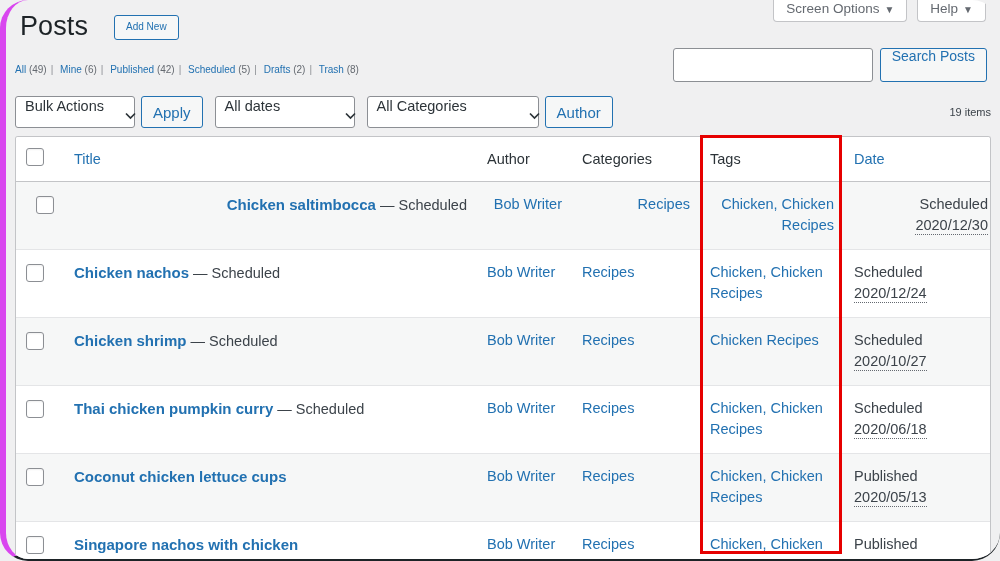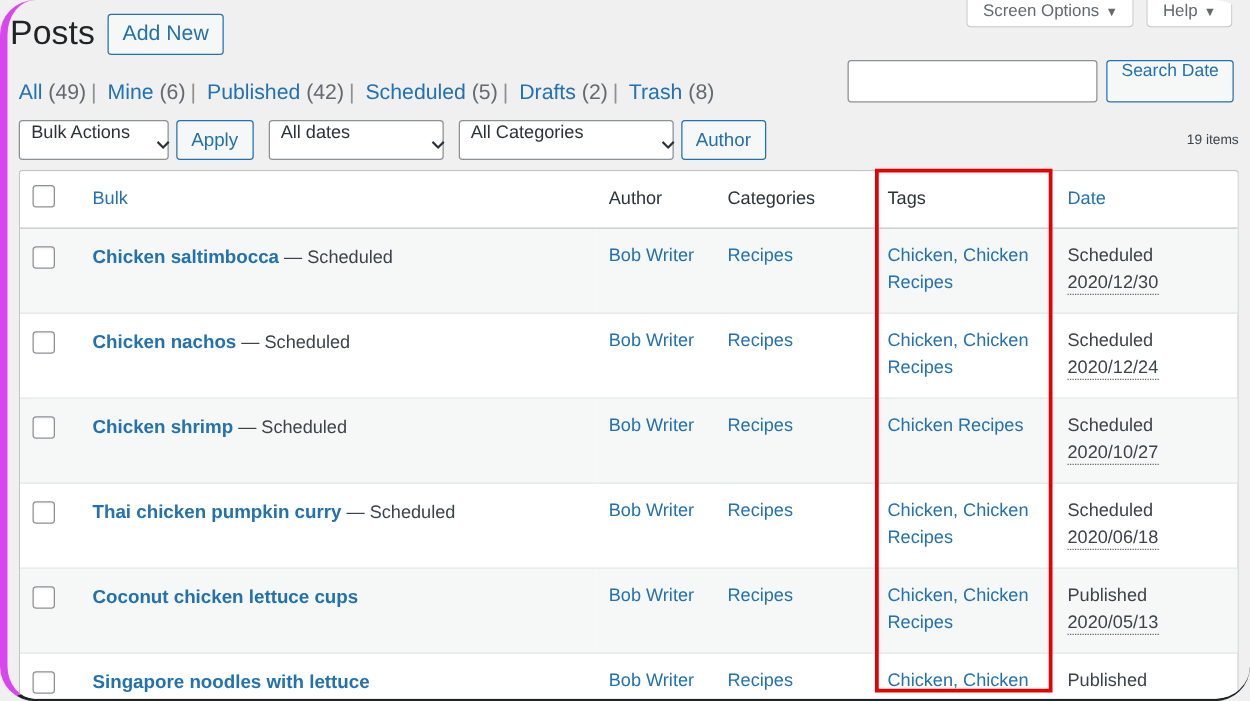--- a/index.html
+++ b/index.html
@@ -37,48 +37,48 @@
     font-size: 13.5px;
     color: #646970;
     line-height: 1;
     white-space: nowrap;
     cursor: pointer;
   }
   .meta-tab .caret { font-size: 10px; margin-left: 5px; }
 
   
   .heading-row {
-    position: absolute; left: 2px; top: 10px;
-    display: flex; align-items: center; gap: 10px;
+    position: absolute; left: 14px; top: 10px;
+    display: flex; align-items: center; gap: 26px;
   }
   .page-title {
     font-size: 27px;
     font-weight: 400;
     color: #1d2327;
     line-height: 1.2;
     margin: 0;
     padding: 0 0 2px 0;
     letter-spacing: .1px;
   }
   .page-title-action {
-    font-size: 17px;
+    font-size: 10px;
     color: #2271b1;
     background: #f6f7f7;
     border: 1px solid #2271b1;
     border-radius: 3px;
     padding: 5px 11px 6px 11px;
     cursor: pointer;
     font-weight: 400;
     line-height: 1.2;
   }
 
   
   .subsubsub {
     position: absolute; left: 9px; top: 64px;
-    font-size: 17px;
+    font-size: 10px;
     color: #646970;
     white-space: nowrap;
   }
   .subsubsub a { color: #2271b1; text-decoration: none; cursor: pointer; }
   .subsubsub .count { color: #646970; }
   .subsubsub .sep { color: #8c8f94; margin: 0 4px; }
 
   
   .search-box {
     position: absolute; right: 13px; top: 48px;
@@ -188,21 +188,21 @@
   col.c-date { width: 154px; }
 
   tbody td {
     font-size: 14.5px;
     padding: 12px 10px 12px 10px;
     vertical-align: top;
     border-top: 1px solid #e4e5e7;
     line-height: 1.42;
     height: 68px;
   }
-  tbody tr:first-child td { border-top: none; }
+  tbody tr:first-child td { border-top: none; text-align: right; }
   tbody tr.alt td { background: #f6f7f7; }
   tbody td.cb-col { padding-top: 14px; }
 
   .row-title {
     color: #2271b1;
     font-weight: bold;
     font-size: 15px;
     text-decoration: none;
     cursor: pointer;
   }
@@ -272,21 +272,21 @@
     <a><span>Scheduled</span></a>
     <span class="count">(5)</span><span class="sep">|</span>
     <a><span>Drafts</span></a>
     <span class="count">(2)</span><span class="sep">|</span>
     <a><span>Trash</span></a>
     <span class="count">(8)</span>
   </div>
 
   <div class="search-box">
     <input class="search-input" type="text" placeholder="" style="">
-    <span class="search-submit">Search Date</span>
+    <span class="search-submit">Search Posts</span>
   </div>
 
   <div class="tablenav">
     <span class="sel">
       <span>Bulk Actions</span>
       <span class="arrow">
         <svg width="11" height="8" viewBox="0 0 11 8">
             <path d="M1 1.5 L5.5 6 L10 1.5" stroke="#2c3338" stroke-width="1.7" fill="none"></path>
           </svg>
       </span>
@@ -326,21 +326,21 @@
         <col class="c-cat">
           <col class="c-tags">
           <col class="c-date">
       </colgroup>
       <thead>
         <tr>
           <th>
             <span class="cb"></span>
           </th>
           <th>
-            <a>Bulk</a>
+            <a>Title</a>
           </th>
           <th class="th-plain">Author</th>
           <th class="th-plain">Categories</th>
           <th class="th-plain">Tags</th>
           <th>
             <a>Date</a>
           </th>
         </tr>
       </thead>
       <tbody>
@@ -453,21 +453,21 @@
             <span class="status-line">Published</span>
             <span class="stamp">2020/05/13</span>
           </td>
         </tr>
 
         <tr>
           <td class="cb-col">
             <span class="cb"></span>
           </td>
           <td>
-            <a class="row-title">Singapore noodles with lettuce</a><span class="post-state"></span>
+            <a class="row-title">Singapore nachos with chicken</a><span class="post-state"></span>
           </td>
           <td class="col-author">
             <a>Bob Writer</a>
           </td>
           <td class="col-cat">
             <a>Recipes</a>
           </td>
           <td class="col-tags">
             <a>Chicken, Chicken Recipes</a>
           </td>

